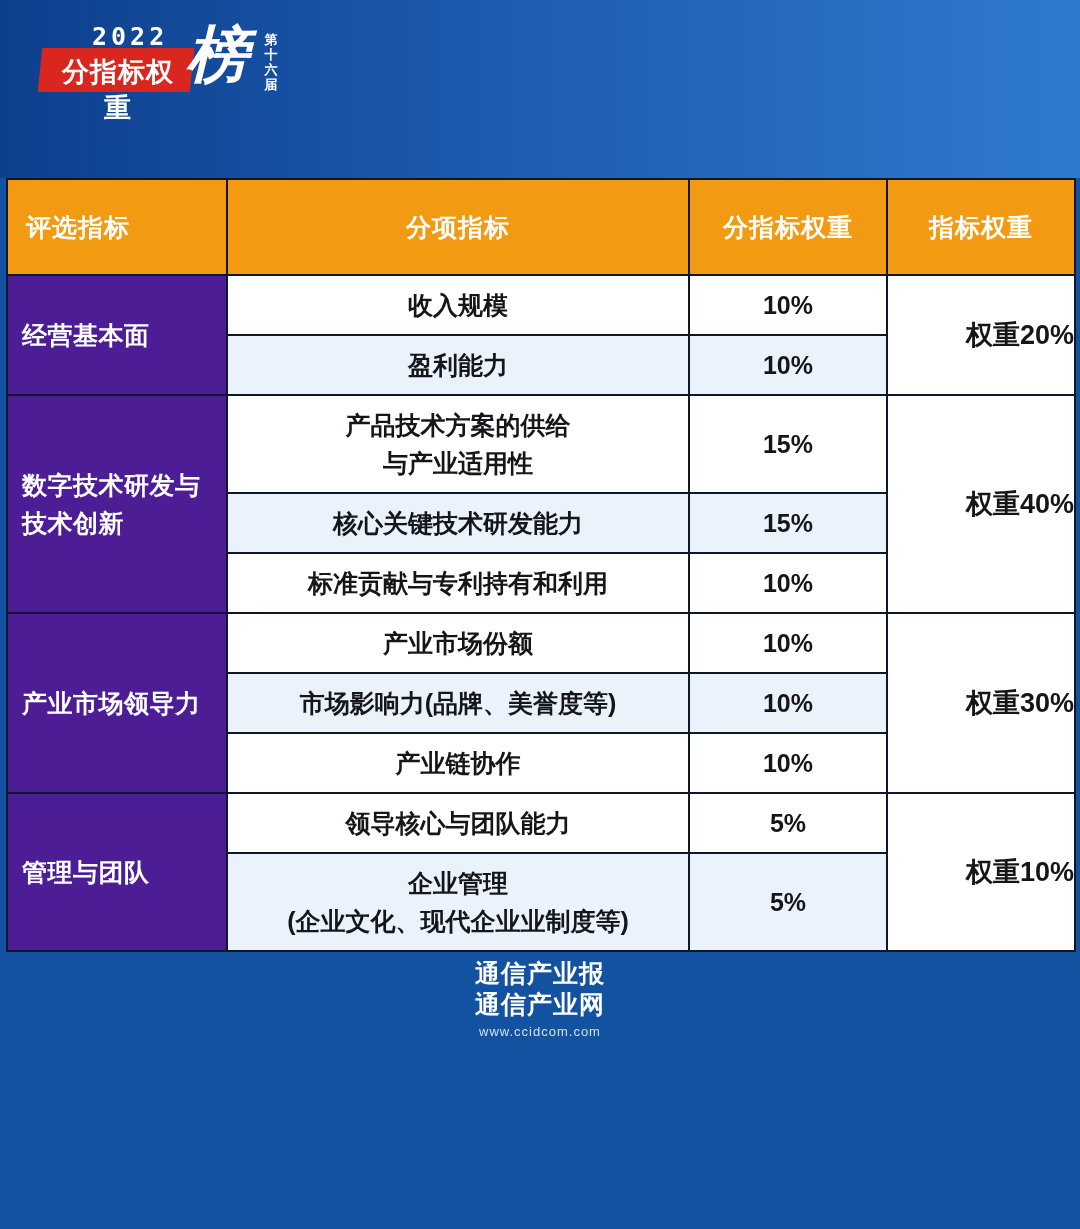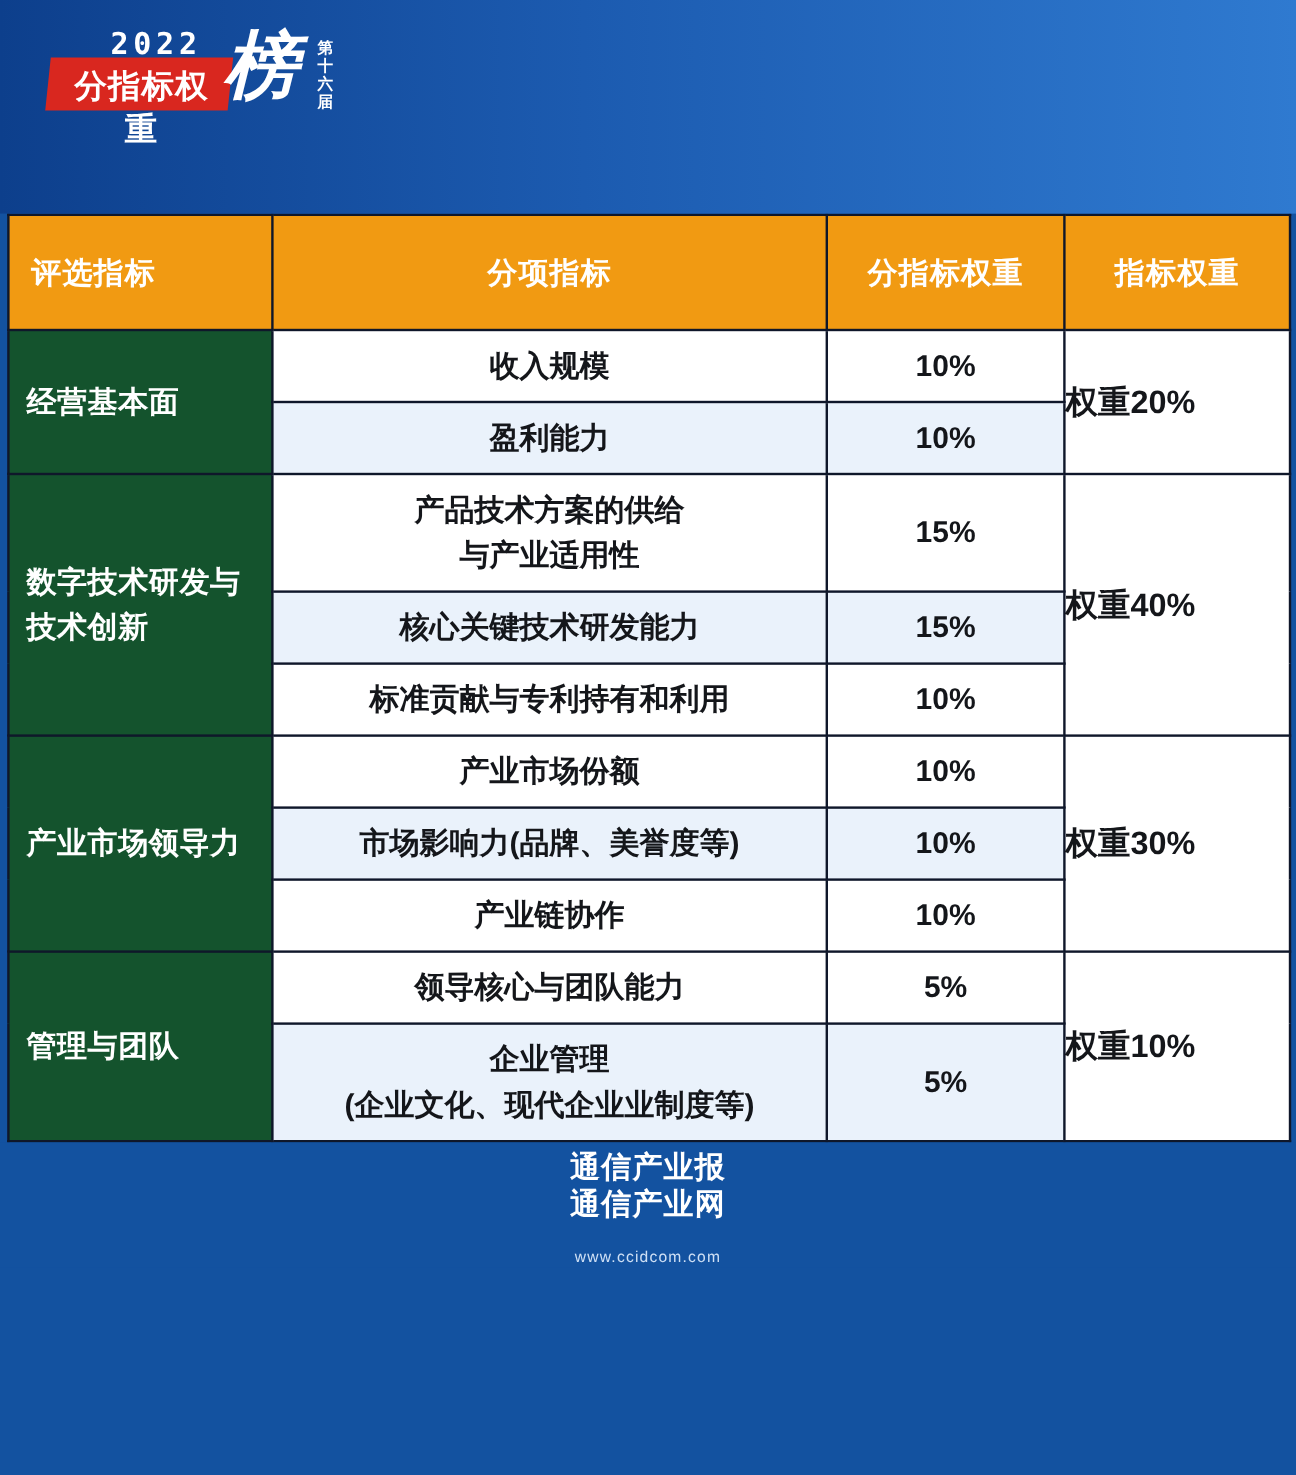--- a/index.html
+++ b/index.html
@@ -133,21 +133,21 @@
     height: 96px;
     text-align: center;
     letter-spacing: 1px;
   }
   thead th.first {
     text-align: left;
     padding-left: 18px;
   }
 
   td.cat {
-    background: #14532d;
+    background: #4c1d95;
     color: #ffffff;
     font-size: 25px;
     font-weight: bold;
     text-align: left;
     padding: 0 14px;
     line-height: 38px;
     letter-spacing: 0.5px;
     margin-top: 24px;
   }
   td.sub {
@@ -166,21 +166,21 @@
     font-size: 25px;
     font-weight: bold;
     text-align: center;
   }
   td.wsub.alt { background: #eaf2fb; }
   td.wtot {
     background: #ffffff;
     color: #14161a;
     font-size: 27px;
     font-weight: bold;
-    text-align: left;
+    text-align: right;
   }
 
   
   .footer {
     height: 104px;
     background: #1352a0;
     display: flex;
     flex-direction: column;
     align-items: center;
     justify-content: flex-start;
@@ -189,21 +189,21 @@
   .footer-line {
     color: #ffffff;
     font-size: 25px;
     font-weight: bold;
     line-height: 31px;
     letter-spacing: 1px;
   }
   .footer-url {
     color: #cfe0f5;
     font-size: 13px;
-    margin-top: 20px;
+    margin-top: 4px;
     letter-spacing: 1px;
     font-family: "Liberation Sans", sans-serif;
   }
 </style>
 </head>
 <body>
 
 <div class="page">
 
   <div class="header">

